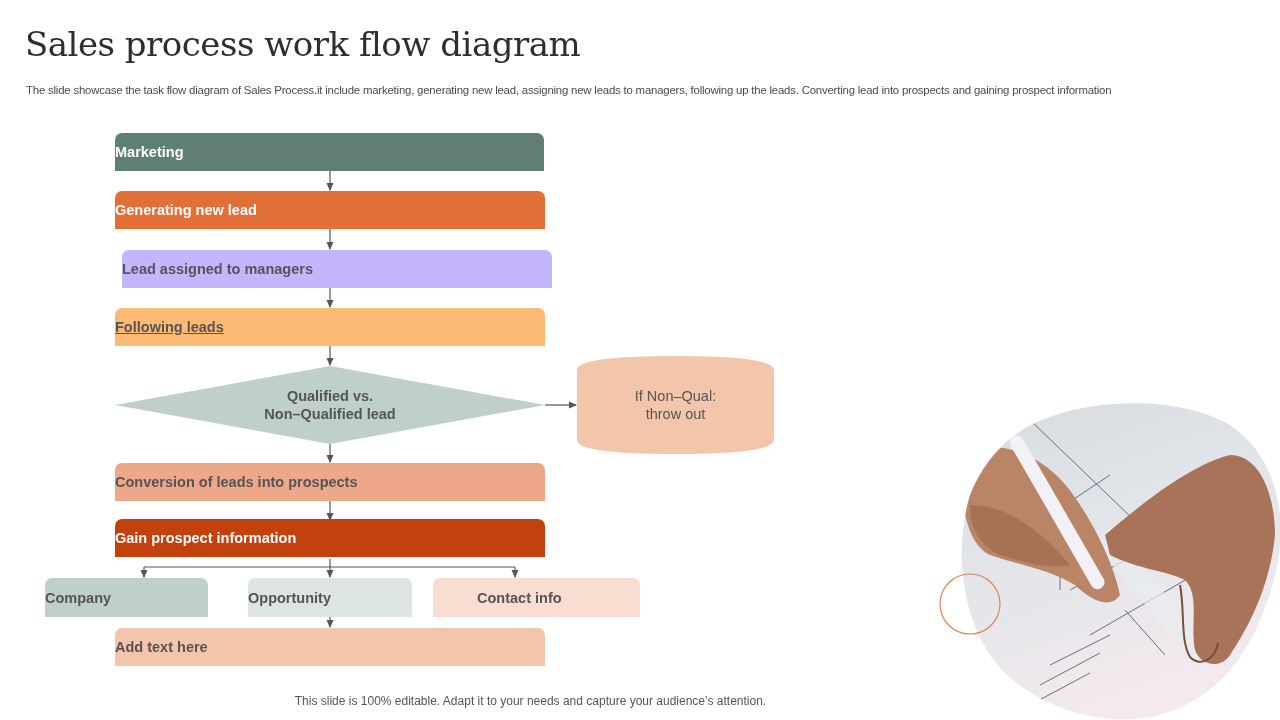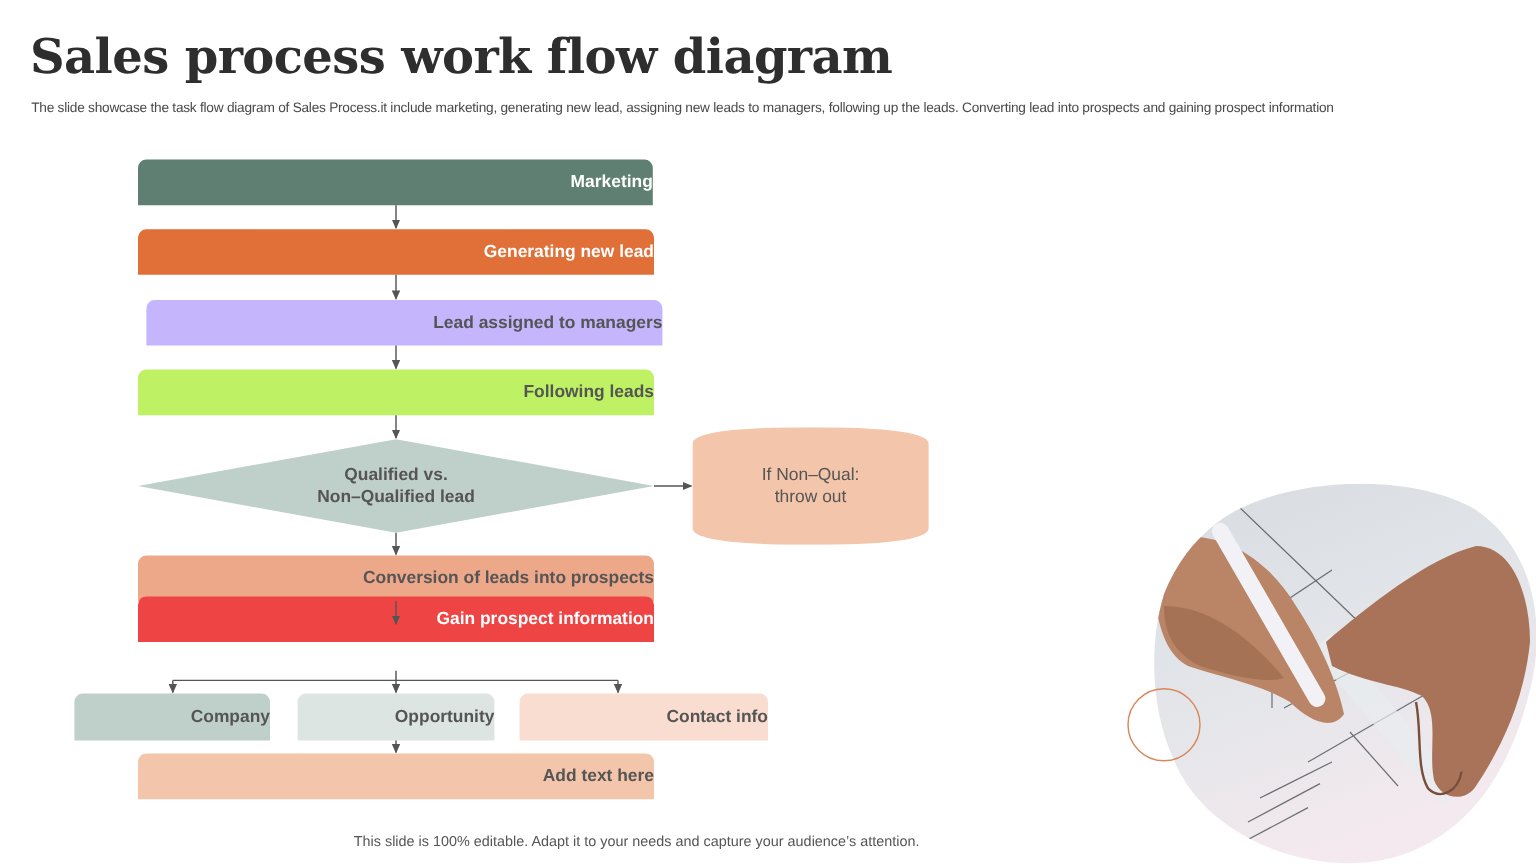--- a/index.html
+++ b/index.html
@@ -4,31 +4,31 @@
 <style>
   html, body { margin: 0; padding: 0; }
   body {
     width: 1280px; height: 720px; position: relative; overflow: hidden;
     background: #ffffff;
     font-family: "Liberation Sans", sans-serif;
   }
   .title {
     position: absolute; left: 25px; top: 24px;
     font-family: "DejaVu Serif", "Liberation Serif", serif;
-    font-size: 40px; color: #2e2e2e; letter-spacing: -0.5px;
-    font-weight: bold; margin: 0;
+    font-size: 34px; color: #2e2e2e; letter-spacing: -0.5px;
+    font-weight: normal; margin: 0;
   }
   .subtitle {
     position: absolute; left: 26px; top: 84px;
     font-size: 11.4px; color: #4a4a4a; letter-spacing: -0.2px;
     white-space: nowrap;
   }
   .box {
     position: absolute;
-    display: flex; align-items: center; justify-content: flex-end;
+    display: flex; align-items: center; justify-content: flex-start;
     font-weight: bold; font-size: 14.5px; color: #555555;
     border-radius: 7px 7px 0 0;
     text-align: center; line-height: 18px;
   }
   .box.white { color: #ffffff; }
   .arrow-layer { position: absolute; left: 0; top: 0; width: 1280px; height: 720px; pointer-events: none; }
   .diamond-wrap { position: absolute; left: 115px; top: 366px; width: 430px; height: 78px; }
   .diamond-text {
     position: absolute; left: 115px; top: 366px; width: 430px; height: 78px;
     display: flex; align-items: center; justify-content: center; text-align: center;
@@ -53,21 +53,21 @@
 
 <div class="box white" id="b0" style="left: 115px; top: 133px; width: 429px; height: 38px; background: rgb(95, 127, 115);">
   <span>Marketing</span>
 </div>
 <div class="box white" id="b1" style="left: 115px; top: 191px; width: 430px; height: 38px; background: rgb(224, 112, 56);">
   <span>Generating new lead</span>
 </div>
 <div class="box" id="b2" style="left: 122px; top: 250px; width: 430px; height: 38px; background: #c4b5fd;">
   <span>Lead assigned to managers</span>
 </div>
-<div class="box" id="b3" style="left: 115px; top: 308px; width: 430px; height: 38px; background: #bef264;">
+<div class="box" id="b3" style="left: 115px; top: 308px; width: 430px; height: 38px; background: #fdba74; text-decoration: underline;">
   <span>Following leads</span>
 </div>
 
 <svg class="diamond-wrap" viewBox="0 0 430 78" preserveAspectRatio="none">
   <polygon id="diamond-shape" points="0,39 215,0 430,39 215,78" fill="#bfcfc9"></polygon>
 </svg>
 <div class="diamond-text">
   <div>
     <div>Qualified vs.</div>
     <div>Non–Qualified lead</div>
@@ -80,25 +80,25 @@
 <div class="cyl-text">
   <div>
     <div>If Non–Qual:</div>
     <div>throw out</div>
   </div>
 </div>
 
 <div class="box" id="b4" style="left: 115px; top: 463px; width: 430px; height: 38px; background: rgb(237, 168, 138);">
   <span>Conversion of leads into prospects</span>
 </div>
-<div class="box white" id="b5" style="left: 115px; top: 497px; width: 430px; height: 38px; background: #ef4444;">
+<div class="box white" id="b5" style="left: 115px; top: 519px; width: 430px; height: 38px; background: #c2410c;">
   <span>Gain prospect information</span>
 </div>
 
-<div class="box" id="c0" style="left: 62px; top: 578px; width: 163px; height: 39px; background: rgb(191, 207, 201);">
+<div class="box" id="c0" style="left: 45px; top: 578px; width: 163px; height: 39px; background: rgb(191, 207, 201);">
   <span>Company</span>
 </div>
 <div class="box" id="c1" style="left: 248px; top: 578px; width: 164px; height: 39px; background: rgb(221, 229, 226);">
   <span>Opportunity</span>
 </div>
 <div class="box" id="c2" style="left: 433px; top: 578px; width: 163px; height: 39px; background: rgb(249, 221, 208); padding-left: 44px;">
   <span>Contact info</span>
 </div>
 
 <div class="box" id="b6" style="left: 115px; top: 628px; width: 430px; height: 38px; background: rgb(243, 197, 170);">

